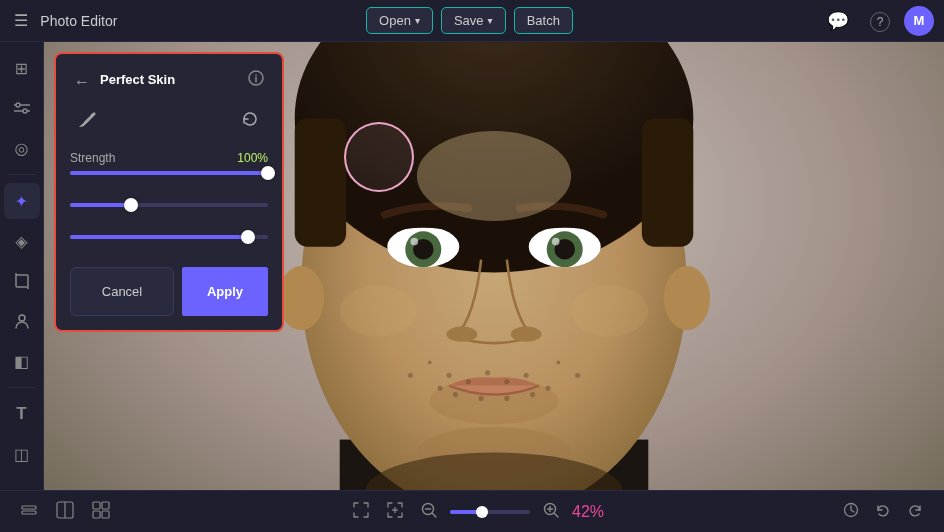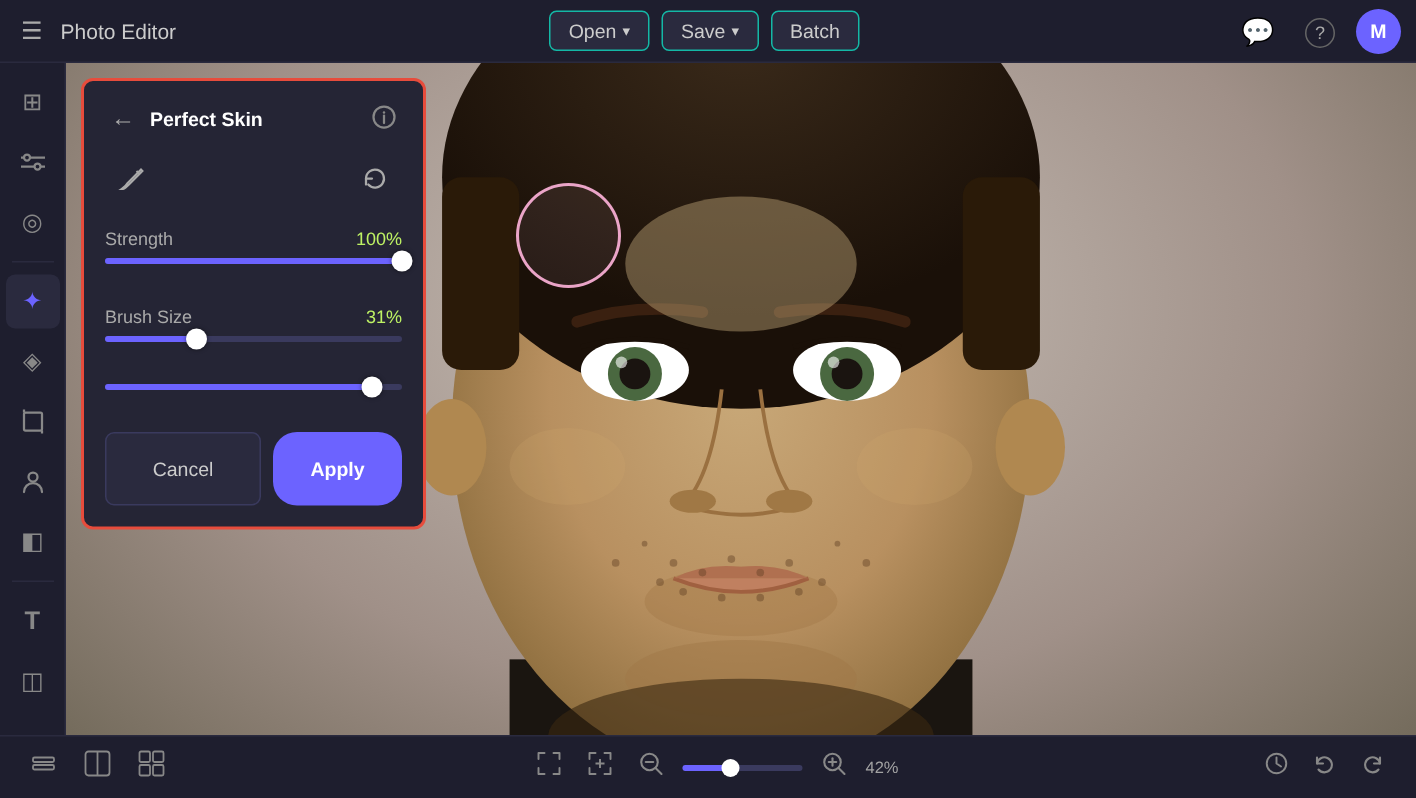--- a/index.html
+++ b/index.html
@@ -237,21 +237,21 @@
       cursor: pointer;
     }
     .panel-apply-btn {
       flex: 1;
       background: #6c63ff;
       border: none;
       color: #fff;
       font-size: 13px;
       font-weight: 600;
       padding: 8px;
-      border-radius: 16px;
+      border-radius: 2px;
       cursor: pointer;
     }
 
     
     .canvas-area {
       flex: 1;
       position: relative;
       background: #2a2a3a;
       overflow: hidden;
     }
@@ -320,22 +320,22 @@
       top: 50%;
       left: 33%;
       transform: translateY(-50%);
       width: 12px;
       height: 12px;
       border-radius: 50%;
       background: #fff;
       cursor: pointer;
     }
     .zoom-value {
-      color: #a3a3a3;
-      font-size: 11px;
+      color: #ec4899;
+      font-size: 16px;
     }
   </style>
 </head>
 <body>
 
 <div class="topbar">
   <span class="topbar-menu-icon">☰</span>
   <span class="topbar-title">Photo Editor</span>
   <div class="topbar-spacer"></div>
   <button class="topbar-btn">
@@ -431,24 +431,20 @@
           <span class="slider-label">Strength</span>
           <span class="slider-value">100%</span>
         </div>
         <div class="slider-track">
           <div class="slider-fill" style="width: 100%;"></div>
           <div class="slider-thumb" style="left: calc(100% - 7px);"></div>
         </div>
       </div>
 
       <div class="slider-group">
-        <div class="slider-label-row">
-          <span class="slider-label">Brush Size</span>
-          <span class="slider-value">31%</span>
-        </div>
         <div class="slider-track">
           <div class="slider-fill" style="width: 31%;"></div>
           <div class="slider-thumb" style="left: calc(31% - 7px);"></div>
         </div>
       </div>
 
       <div class="slider-group">
         <div class="slider-track">
           <div class="slider-fill" style="width: 90%;"></div>
           <div class="slider-thumb" style="left: calc(90% - 7px);"></div>

